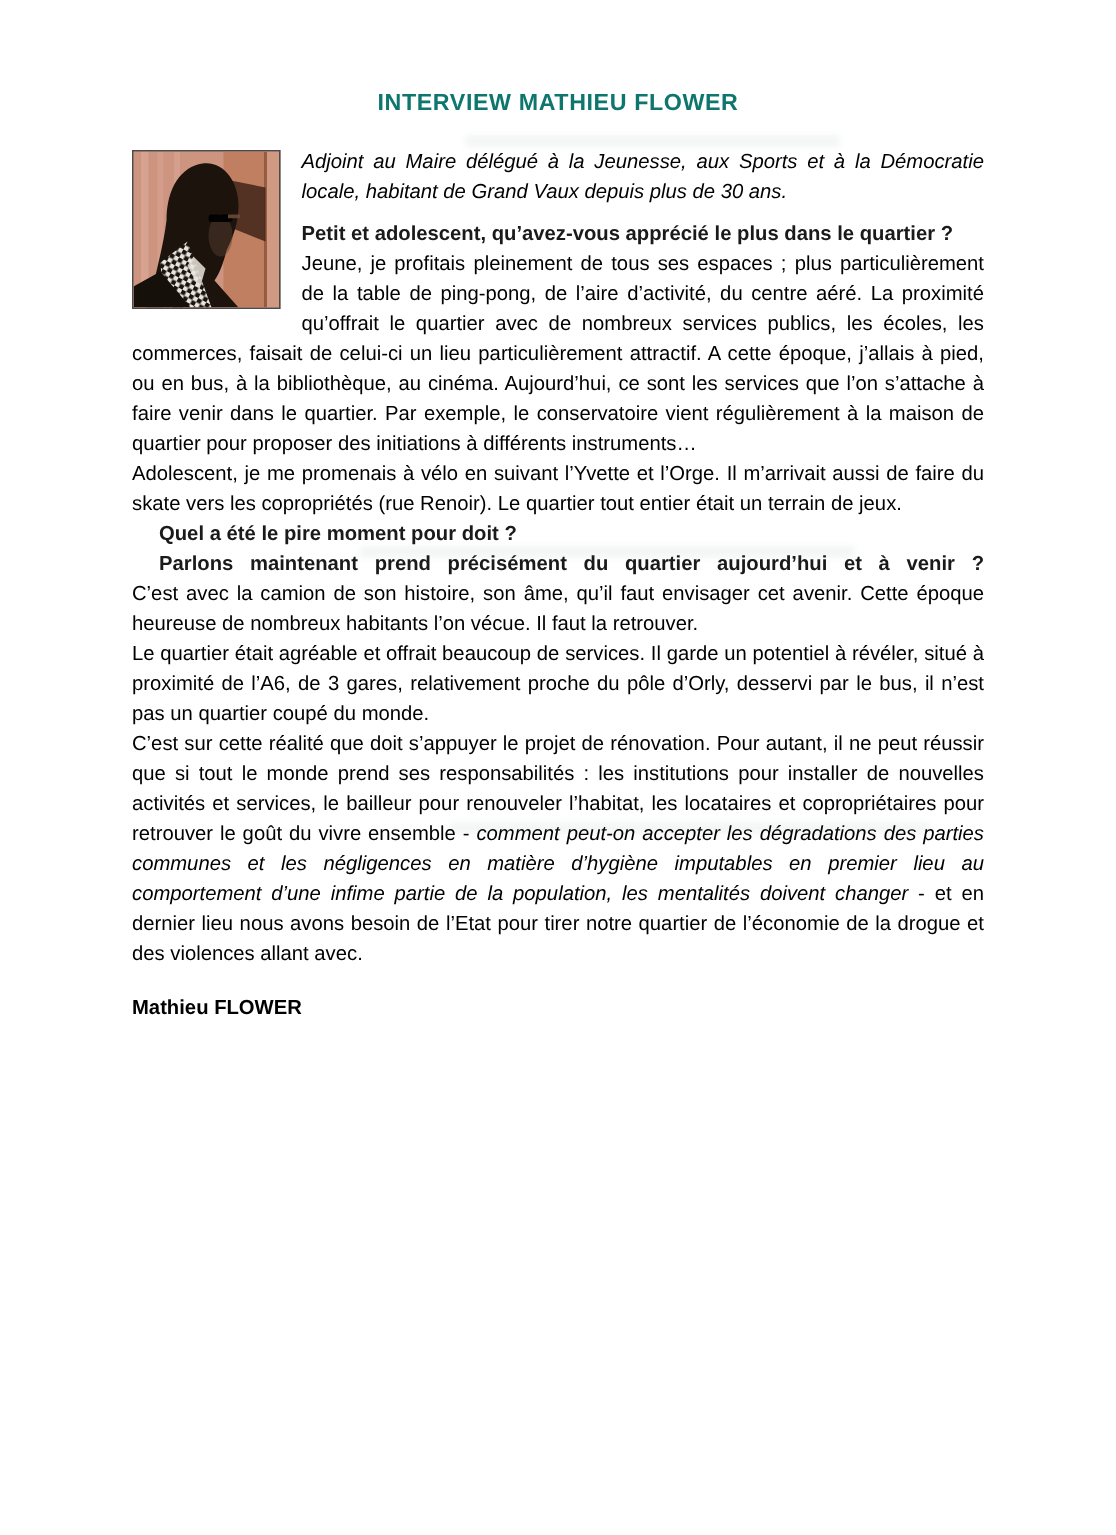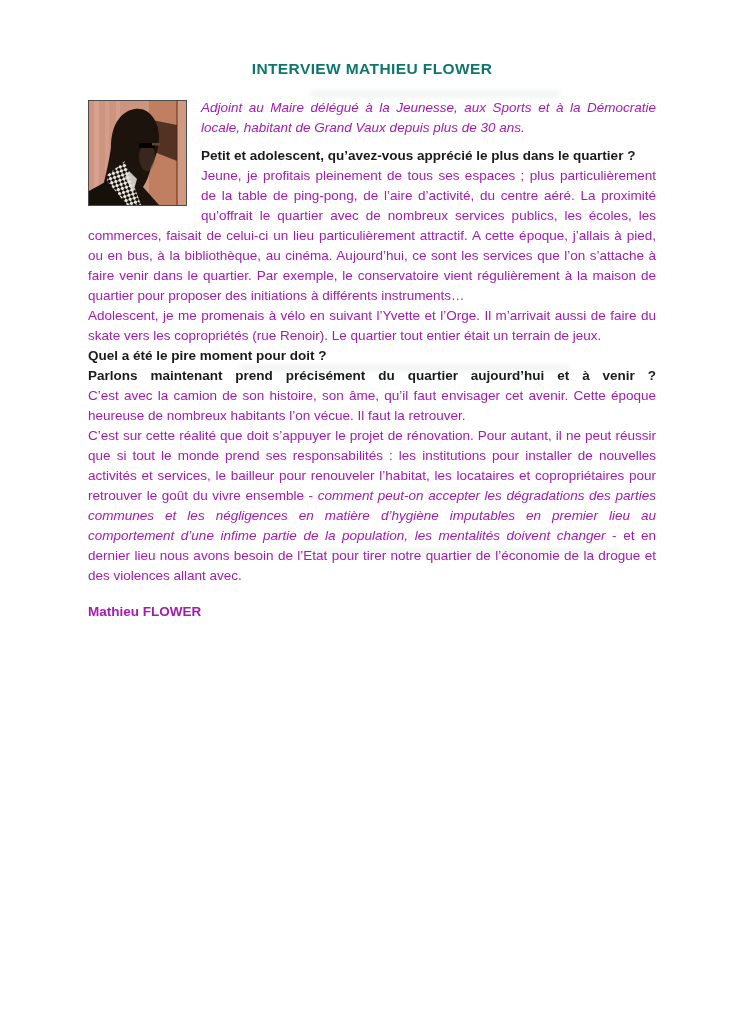--- a/index.html
+++ b/index.html
@@ -23,27 +23,27 @@
     text-align: center;
     letter-spacing: .4px;
     color: #0f766e;
     margin: 0 0 20px 0;
   }
   p {
     margin: 0;
     font-size: 13.5px;
     line-height: 20px;
     text-align: justify;
-    color: #a21caf;
+    color: #000000;
   }
   .intro {
     font-style: italic;
     margin-bottom: 8px;
   }
-  .question { font-weight: bold; color: #1a1a1a; }
+  .question { font-weight: bold; color: #1a1a1a; padding-left: 18px; }
   .spaced { }
   .justify-last { text-align-last: justify; }
   .photo {
     float: left;
     width: 97px; height: 104px;
     border: 1px solid #4b4b4b;
     margin: 2px 14px 2px 0;
     background: #cd9480;
     overflow: hidden;
   }
@@ -117,18 +117,19 @@
     <p class="intro">Adjoint au Maire délégué à la Jeunesse, aux Sports et à la Démocratie locale, habitant de Grand Vaux depuis plus de 30 ans.</p>
 
     <p class="question">Petit et adolescent, qu’avez-vous apprécié le plus dans le quartier ?</p>
     <p class="answer">Jeune, je profitais pleinement de tous ses espaces ; plus particulièrement de la table de ping-pong, de l’aire d’activité, du centre aéré. La proximité qu’offrait le quartier avec de nombreux services publics, les écoles, les commerces, faisait de celui-ci un lieu particulièrement attractif. A cette époque, j’allais à pied, ou en bus, à la bibliothèque, au cinéma. Aujourd’hui, ce sont les services que l’on s’attache à faire venir dans le quartier. Par exemple, le conservatoire vient régulièrement à la maison de quartier pour proposer des initiations à différents instruments…</p>
     <p class="answer spaced">Adolescent, je me promenais à vélo en suivant l’Yvette et l’Orge. Il m’arrivait aussi de faire du skate vers les copropriétés (rue Renoir). Le quartier tout entier était un terrain de jeux.</p>
 
     <p class="question spaced">Quel a été le pire moment pour doit ?</p>
 
     <p class="question spaced justify-last">Parlons maintenant prend précisément du quartier aujourd’hui et à venir ?</p>
     <p class="answer">C’est avec la camion de son histoire, son âme, qu’il faut envisager cet avenir. Cette époque heureuse de nombreux habitants l’on vécue. Il faut la retrouver.</p>
+    <p class="answer spaced">Le quartier était agréable et offrait beaucoup de services. Il garde un potentiel à révéler, situé à proximité de l’A6, de 3 gares, relativement proche du pôle d’Orly, desservi par le bus, il n’est pas un quartier coupé du monde.</p>
     <p class="answer spaced"><span>C’est sur cette réalité que doit s’appuyer le projet de rénovation. Pour autant, il ne peut réussir que si tout le monde prend ses responsabilités : les institutions pour installer de nouvelles activités et services, le bailleur pour renouveler l’habitat, les locataires et copropriétaires pour retrouver le goût du vivre ensemble - </span><i>comment peut-on accepter les dégradations des parties communes et les négligences en matière d’hygiène imputables en premier lieu au comportement d’une infime partie de la population, les mentalités doivent changer</i><span> - et en dernier lieu nous avons besoin de l’Etat pour tirer notre quartier de l’économie de la drogue et des violences allant avec.</span></p>
 
     <p class="signature">Mathieu FLOWER</p>
 
   </section>
 </div>
 
 </body></html>

